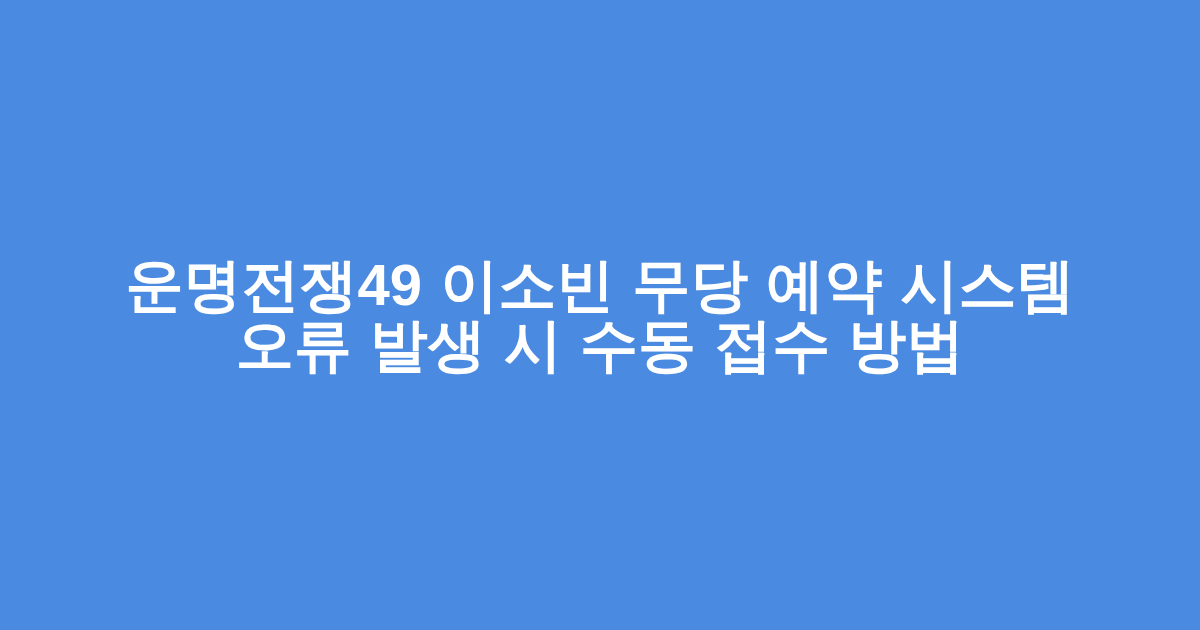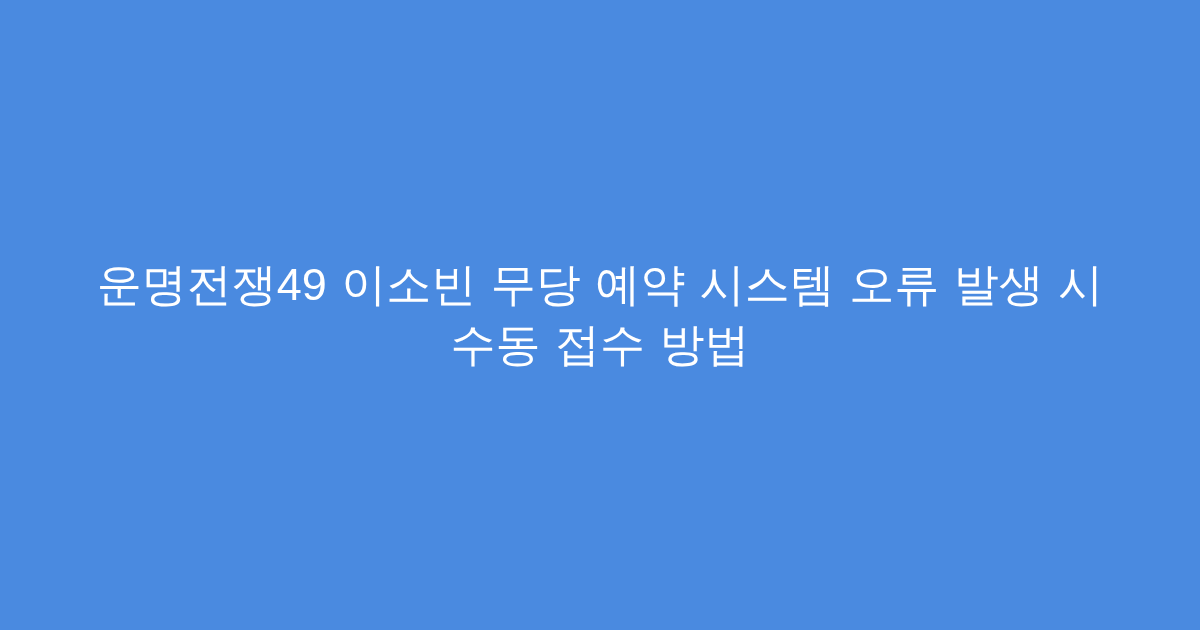--- a/index.html
+++ b/index.html
@@ -35,22 +35,22 @@
     width: 100%;
     max-width: 1072px;
     display: block;
   }
 
   .og-card__title {
     margin: 0;
     padding: 0;
 
     font-family: "Liberation Sans", "DejaVu Sans", sans-serif;
-    font-size: 45px;
-    font-weight: 400;
+    font-size: 58px;
+    font-weight: 700;
     line-height: 60px;
     letter-spacing: 0;
     word-spacing: 2px;
 
     color: #ffffff;
     text-align: center;
 
     
     word-break: keep-all;
     overflow-wrap: break-word;

